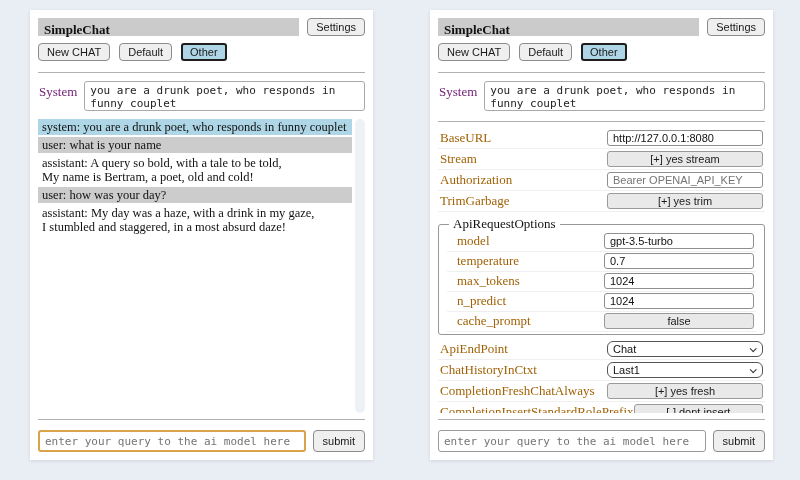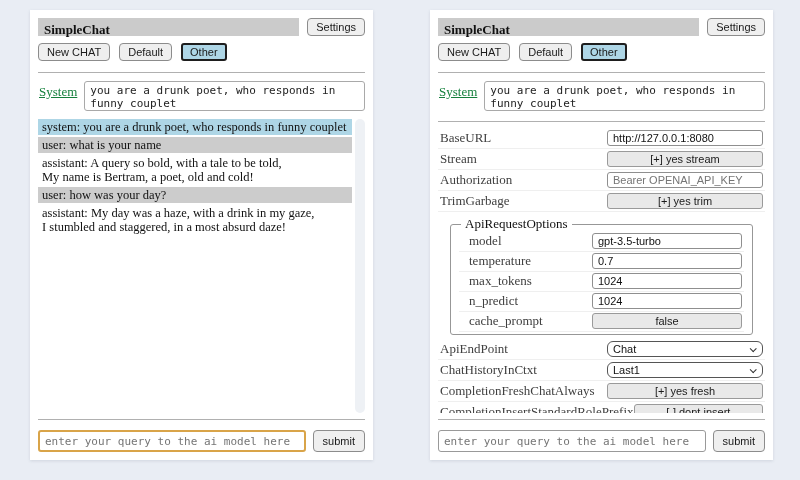--- a/index.html
+++ b/index.html
@@ -22,21 +22,21 @@
   }
   .settings-btn { margin-left: 8px; }
   
   .tabs { display: flex; gap: 9px; margin: 7px 0 5px; }
   .tab-active {
     background: #aed6e6; border: 2px solid #1e1e1e; border-radius: 3px; padding: 1px 7px;
   }
   hr.divider { border: none; border-top: 1px solid #b0b0b0; margin: 6px 0; }
   
   .system-row { display: flex; margin: 2px 0 4px; }
-  .system-row label { font: 13px "Liberation Serif", serif; color: #15803d; padding: 3px 7px 0 1px; text-decoration: underline; }
+  .system-row label { font: 13px "Liberation Serif", serif; color: #701a75; padding: 3px 7px 0 1px; }
   .system-input {
     flex: 1; height: 30px; resize: none; overflow: hidden;
     border: 1px solid #a9a9a9; border-radius: 3px; padding: 2px 5px;
     font: 11px "DejaVu Sans Mono", monospace; color: #222; background: #fff; outline: none;
   }
   
   .chat-log { position: relative; flex: 1; margin-top: 4px; overflow: hidden; }
   .msg {
     font: 12.5px "Liberation Serif", serif; color: #111; line-height: 14px;
     padding: 1px 4px; margin: 0 13px 2px 0; white-space: pre-line;
@@ -55,41 +55,41 @@
     padding: 2px 5px; font: 11px "DejaVu Sans Mono", monospace; color: #333; outline: none;
   }
   .qinput.focused { border: 2px solid #d9a449; }
   .submit-btn { padding: 4px 9px; border-radius: 4px; }
   
   .settings-list { flex: 1; overflow: hidden; display: flex; flex-direction: column; }
   .srow {
     display: flex; align-items: center; justify-content: space-between;
     padding: 2px 2px; border-bottom: 1px solid #efefef;
   }
-  .slabel { font: 13px "Liberation Serif", serif; color: #404040; }
+  .slabel { font: 13px "Liberation Serif", serif; color: #a16207; }
   .sctl { width: 156px; height: 16px; }
   input.sctl {
     border: 1px solid #8f8f8f; border-radius: 3px; padding: 0 5px;
     font: 11px "Liberation Sans", sans-serif; color: #111;
   }
   button.sctl {
     background: #e9e9e9; border: 1px solid #9a9a9a; border-radius: 3px;
     font: 11px "Liberation Sans", sans-serif; color: #1a1a1a; cursor: pointer;
   }
   .sselect {
     background: #fff; border: 1px solid #555; border-radius: 6px;
     display: flex; align-items: center; justify-content: space-between;
     padding: 0 7px 0 5px; font: 11px "Liberation Sans", sans-serif; color: #111; cursor: pointer;
   }
   .chev {
     width: 5px; height: 5px; border-right: 1.4px solid #333; border-bottom: 1.4px solid #333;
     transform: rotate(45deg) translateY(-1px);
   }
   fieldset.api-opts {
-    border: 1px solid #979797; border-radius: 3px; margin: 4px 12px 4px;
+    border: 1px solid #979797; border-radius: 3px; margin: 4px 0 4px;
     padding: 0 8px 2px 8px;
   }
   fieldset.api-opts legend { font: 13px "Liberation Serif", serif; color: #111; padding: 0 4px; margin-left: 2px; }
   fieldset.api-opts .srow { padding: 1px 2px 2px 10px; }
   fieldset.api-opts .sctl { width: 150px; }
   .spacer { flex: 1; min-height: 0; }
 </style>
 </head>
 <body>
 

